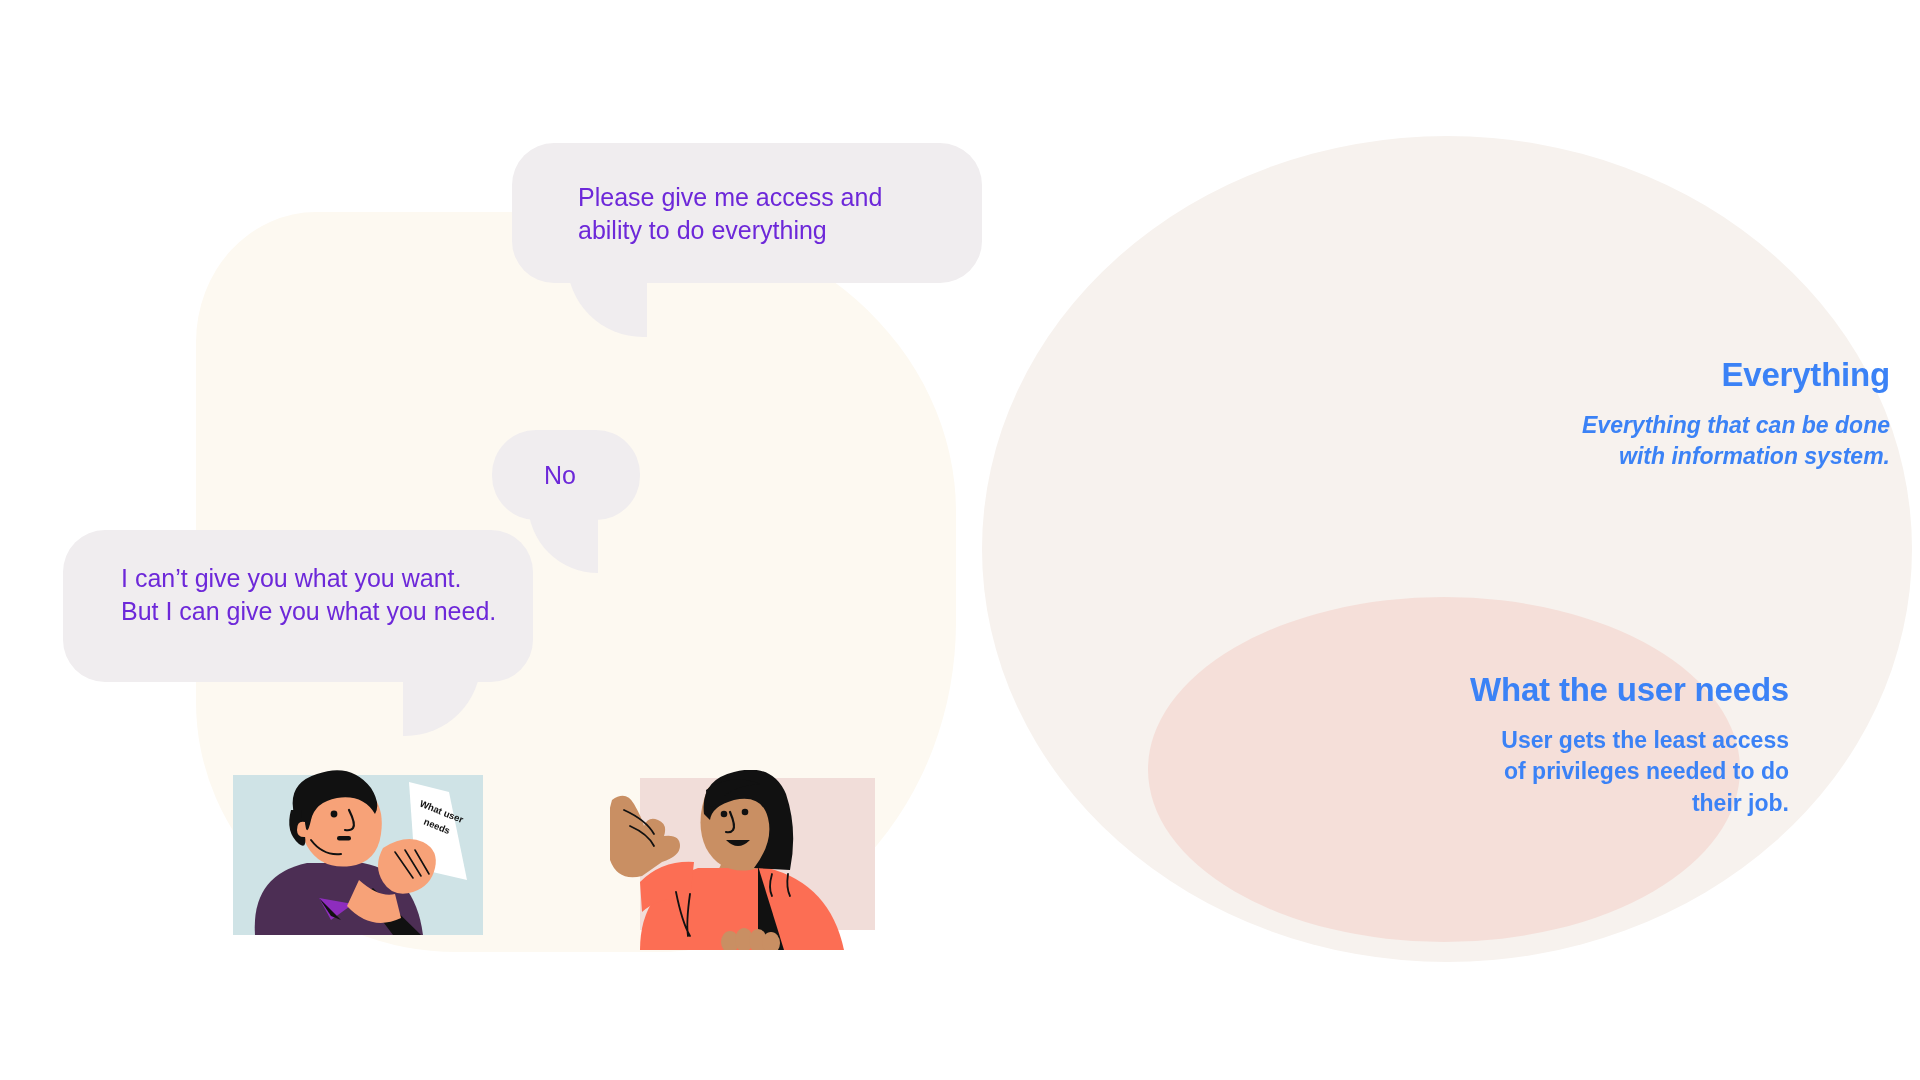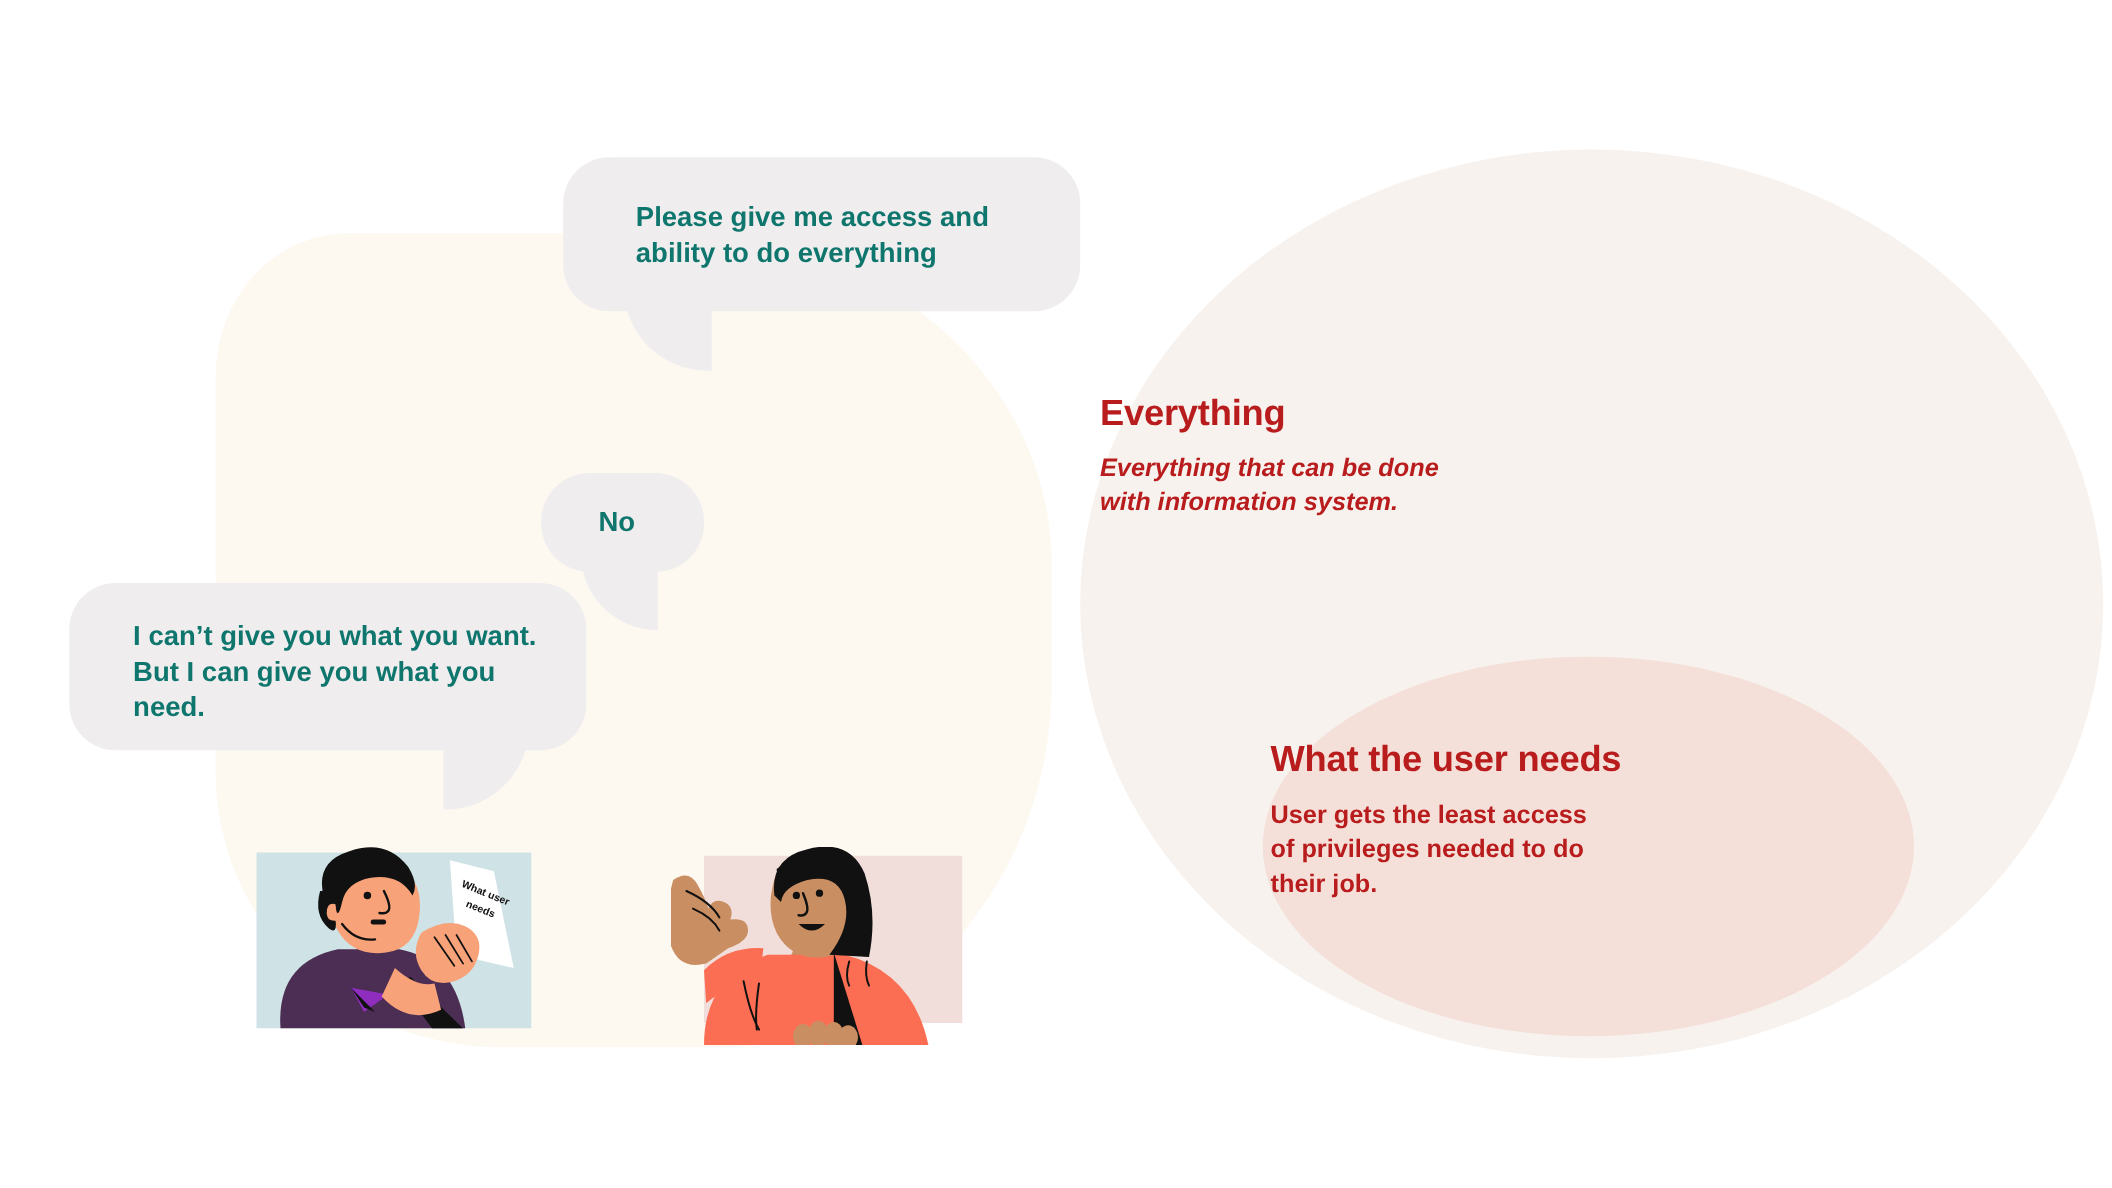--- a/index.html
+++ b/index.html
@@ -52,53 +52,53 @@
     top: 597px;
     width: 592px;
     height: 345px;
     background: #F5DFD9;
     border-radius: 50%;
     z-index: 2;
   }
   .venn-text {
     position: absolute;
     z-index: 3;
-    text-align: left;
-    color: #b91c1c;
+    text-align: right;
+    color: #3b82f6;
   }
   .venn-title {
     font-size: 33px;
     font-weight: bold;
     letter-spacing: -0.2px;
     line-height: 1.2;
   }
   .venn-desc {
     font-size: 23px;
     font-weight: bold;
     line-height: 1.38;
     margin-top: 15px;
   }
   #everything-block {
     left: 1000px;
     top: 355px;
     width: 890px;
   }
   #needs-block {
-    left: 1155px;
+    left: 1209px;
     top: 670px;
     width: 580px;
   }
 
   
   .bubble {
     position: absolute;
     z-index: 5;
     background: #F0EDEF;
-    color: #0f766e;
-    font-weight: bold;
+    color: #6d28d9;
+    font-weight: normal;
     box-sizing: border-box;
   }
   .bubble .btext {
     position: relative;
     z-index: 2;
     white-space: pre-line;
   }
   .tail {
     position: absolute;
     background: #F0EDEF;

